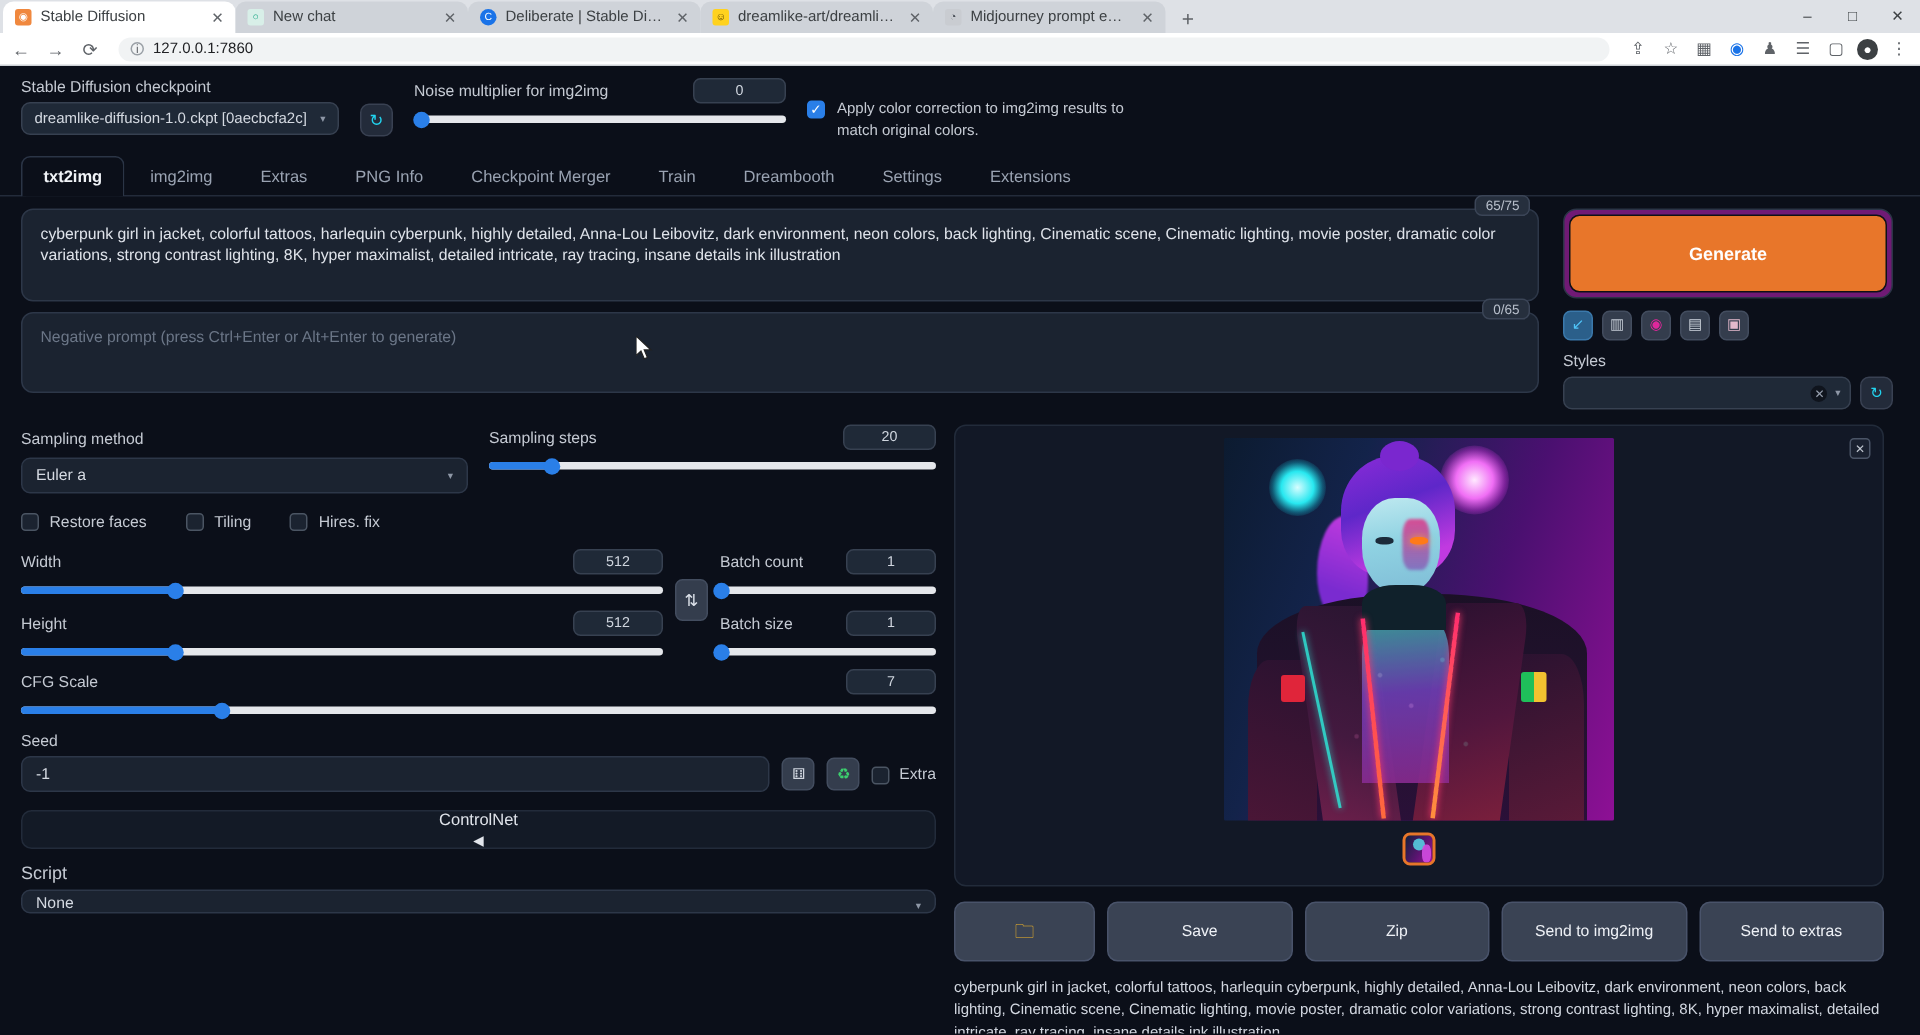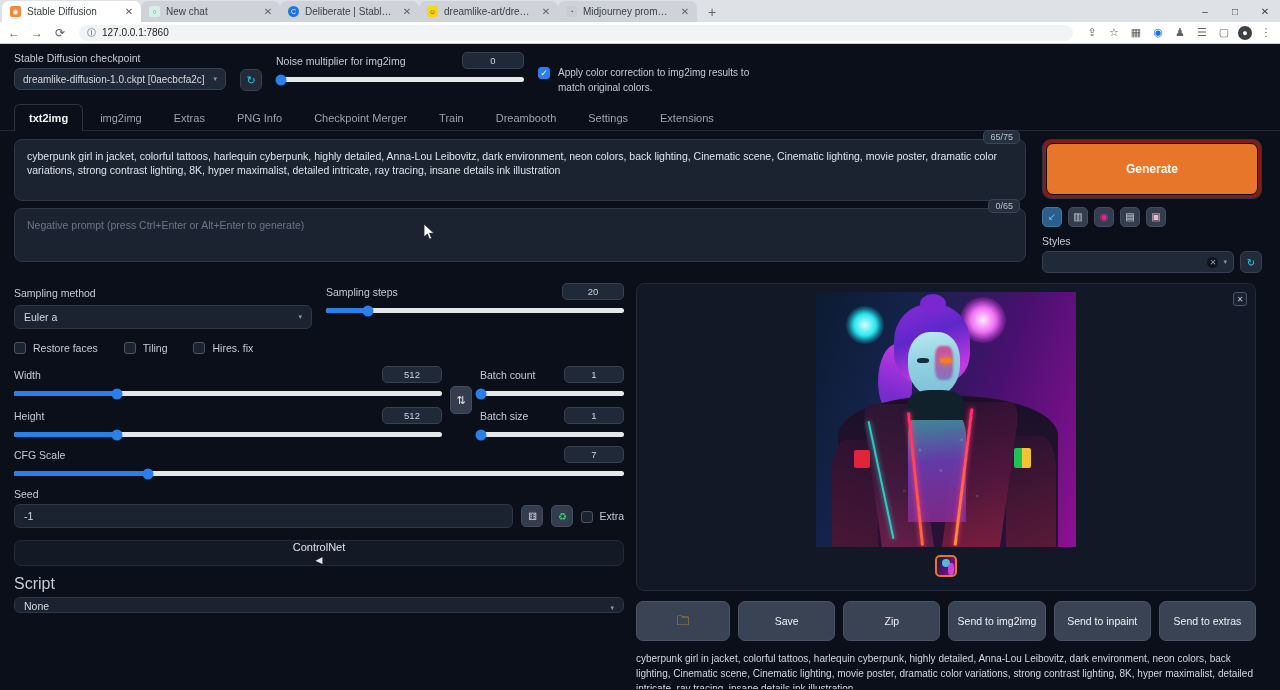--- a/index.html
+++ b/index.html
@@ -14,21 +14,21 @@
   .browser-tabbar {
     height: 22px;
     background: #dee1e6;
     display: flex;
     align-items: flex-end;
     padding-left: 2px;
     position: relative;
   }
   .tab {
     height: 21px;
-    width: 139px;
+    width: 155px;
     background: #cfd3d9;
     border-radius: 7px 7px 0 0;
     display: flex;
     align-items: center;
     padding: 0 6px 0 8px;
     gap: 6px;
     font-size: 10px;
     color: #3c4043;
     position: relative;
     flex-shrink: 0;
@@ -279,21 +279,21 @@
     display: flex; align-items: center; justify-content: center;
     color: #fff;
     font-size: 12px;
     font-weight: bold;
     border: 1px solid #0d1117;
   }
   .gen-outer {
     border: 1px solid #2b3546;
     border-radius: 9px;
     padding: 3px;
-    background: #7f1d1d;
+    background: #701a75;
   }
   .icon-row {
     display: flex; gap: 6px; margin-top: 8px;
   }
   .icon-sq {
     width: 20px; height: 20px;
     background: #343d4d;
     border: 1px solid #434d5f;
     border-radius: 5px;
     display: flex; align-items: center; justify-content: center;
@@ -393,21 +393,21 @@
     background: #131a26;
     border: 1px solid #222b3a;
     border-radius: 7px;
     height: 26px;
     display: flex; align-items: center; justify-content: space-between;
     padding: 0 12px;
     font-size: 11px; color: #dfe3ea; flex-direction: column;
   }
   .acc-arrow { font-size: 9px; color: #e2e6ec; }
 
-  .script-label { font-size: 16px; margin-top: 9px; color: #c5cad3; }
+  .script-label { font-size: 12px; margin-top: 9px; color: #c5cad3; }
   .script-select {
     height: 16px;
     background: #1b2330;
     border: 1px solid #2d3748;
     border-radius: 6px;
     display: flex; align-items: flex-end; justify-content: space-between;
     padding: 0 9px;
     font-size: 10.5px; color: #d5dae2;
     margin-top: 4px;
     gap: 45px;
@@ -915,21 +915,20 @@
         </div>
       </div>
 
       <div class="out-btns">
         <div class="out-btn folder">
           <span style="color:#f0b429">🗀</span>
         </div>
         <div class="out-btn">Save</div>
         <div class="out-btn">Zip</div>
         <div class="out-btn">Send to img2img</div>
-        <div class="out-btn">Send to inpaint</div>
         <div class="out-btn">Send to extras</div>
       </div>
 
       <div class="result-text">cyberpunk girl in jacket, colorful tattoos, harlequin cyberpunk, highly detailed, Anna-Lou Leibovitz, dark environment, neon colors, back lighting, Cinematic scene, Cinematic lighting, movie poster, dramatic color variations, strong contrast lighting, 8K, hyper maximalist, detailed intricate, ray tracing, insane details ink illustration</div>
 
     </div>
   </div>
 
   <div class="cursor">
     <svg width="12" height="18" viewBox="0 0 12 18">

